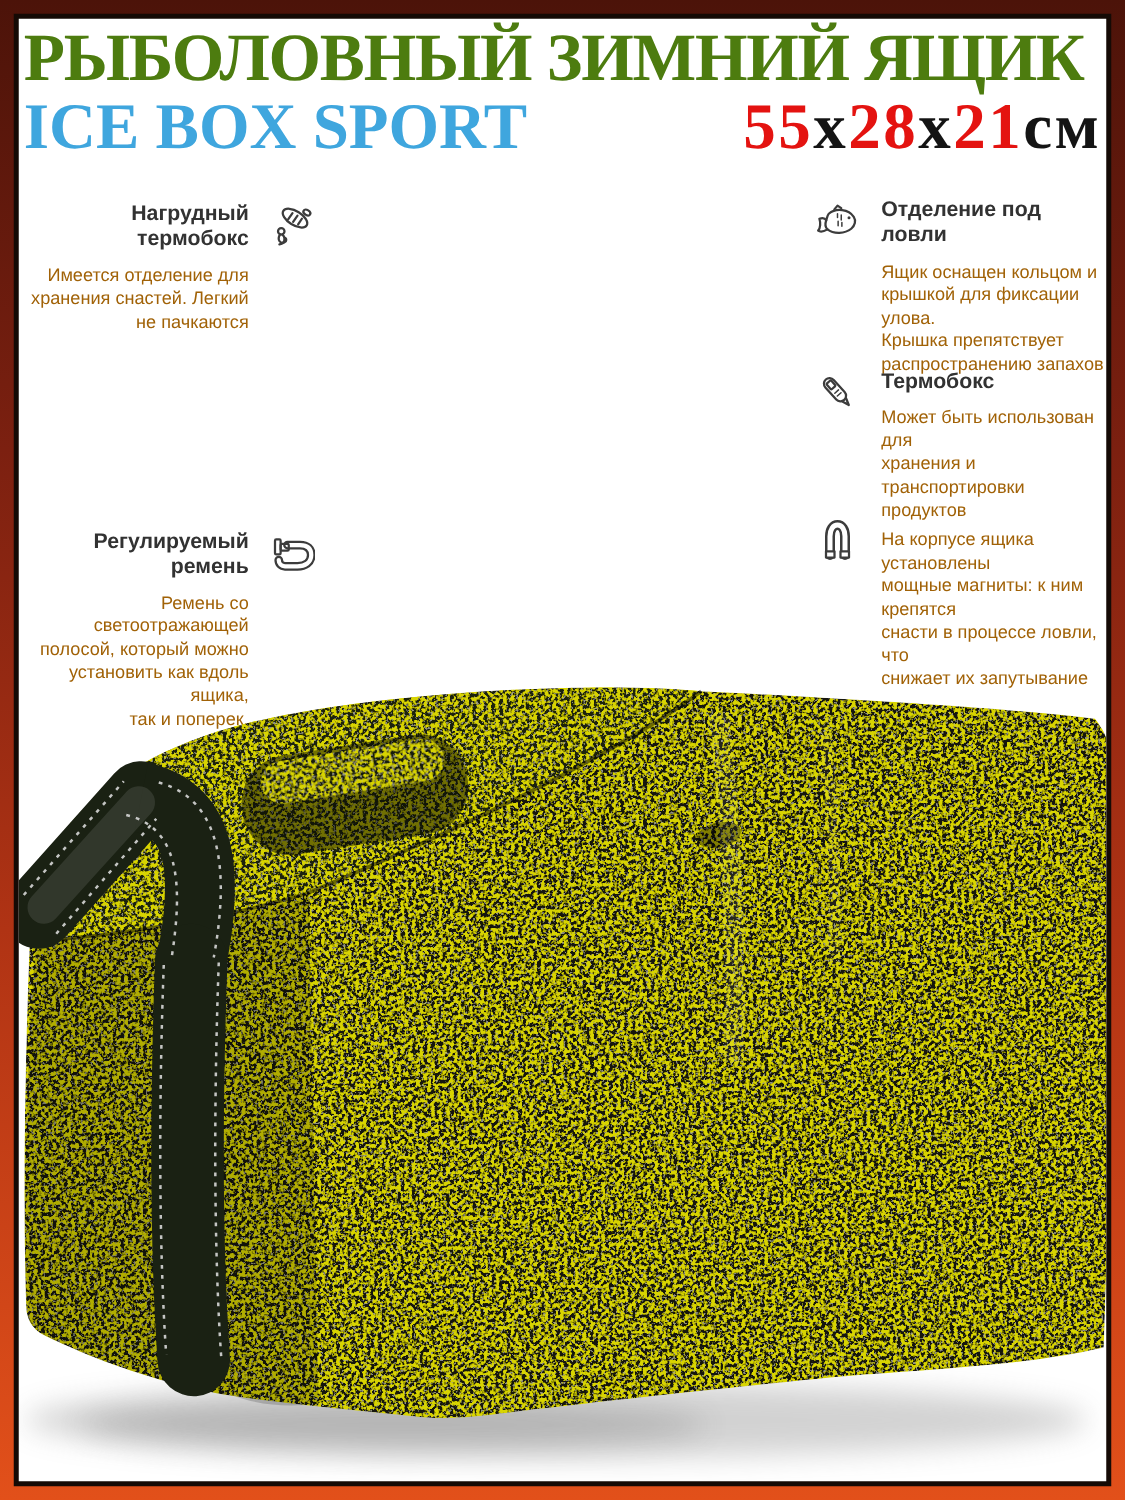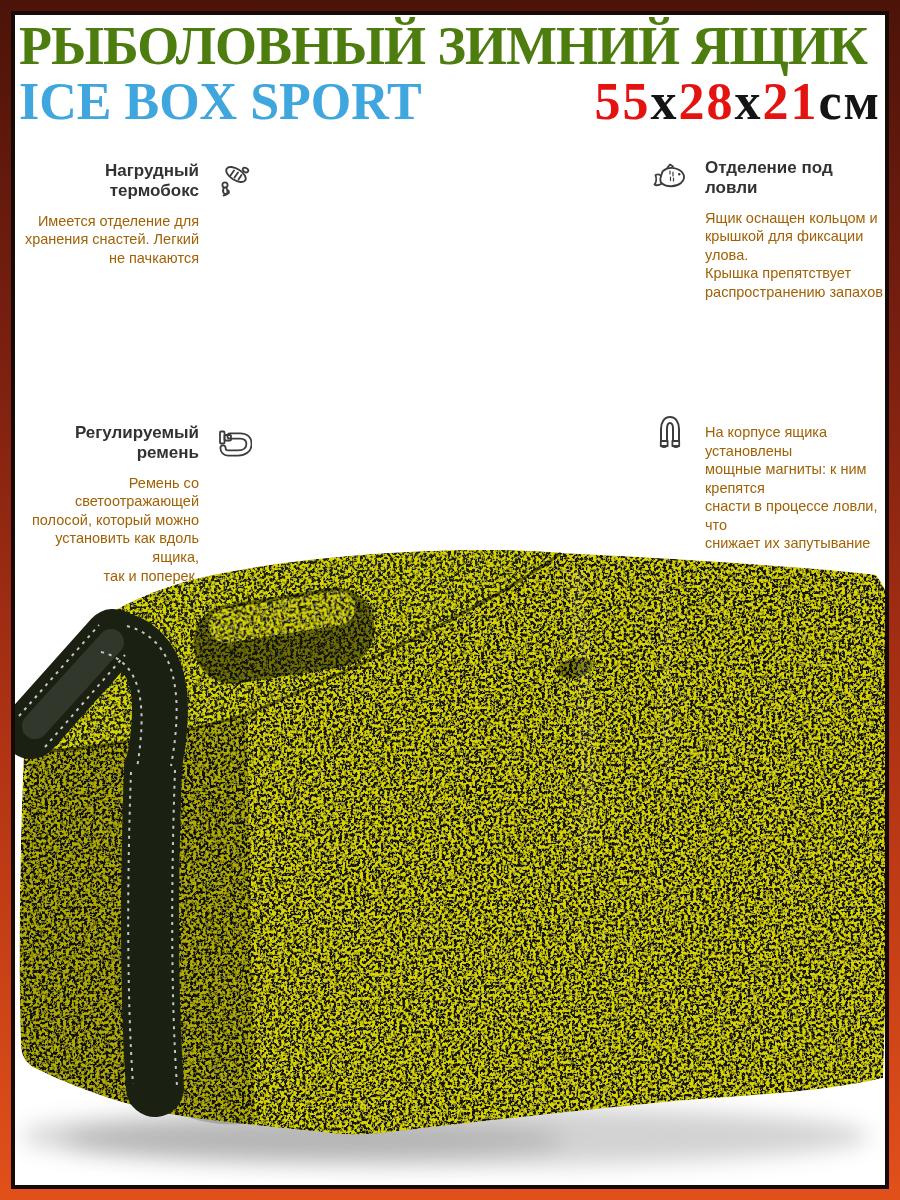--- a/index.html
+++ b/index.html
@@ -106,20 +106,38 @@
       </div>
       <div class="txt">
         <div class="t">Отделение под ловли</div>
         <div class="b">Ящик оснащен кольцом и
 крышкой для фиксации улова.
 Крышка препятствует
 распространению запахов</div>
       </div>
     </div>
 
+    <div class="feat rightcol" style="top:280px">
+      <div class="ico">
+        <svg viewBox="0 0 38 38">
+          <g transform="rotate(-42 19 19)">
+            <rect x="14.5" y="5" width="9" height="22" rx="4.5"></rect>
+            <rect x="16.8" y="8" width="4.8" height="6" rx="0.8"></rect>
+            <path d="M17,27 L19,32.5 L21,27"></path>
+            <path d="M17,18 h4 M17,21 h4" stroke-width="1.2"></path>
+          </g>
+        </svg>
+      </div>
+      <div class="txt">
+        <div class="t">Термобокс</div>
+        <div class="b">Может быть использован для
+хранения и транспортировки
+продуктов</div>
+      </div>
+    </div>
 
     <div class="feat rightcol" style="top:398px">
       <div class="ico">
         <svg viewBox="0 0 38 38">
           <path d="M13,31 V16 C13,10.5 15.5,7 19,7 C22.5,7 25,10.5 25,16 V31" stroke-width="8"></path>
           <path d="M13,31 V16 C13,10.5 15.5,7 19,7 C22.5,7 25,10.5 25,16 V31" stroke="#ffffff" stroke-width="4"></path>
           <rect x="9.8" y="28" width="6.8" height="5" fill="#ffffff"></rect>
           <rect x="21.4" y="28" width="6.8" height="5" fill="#ffffff"></rect>
         </svg>
       </div>

